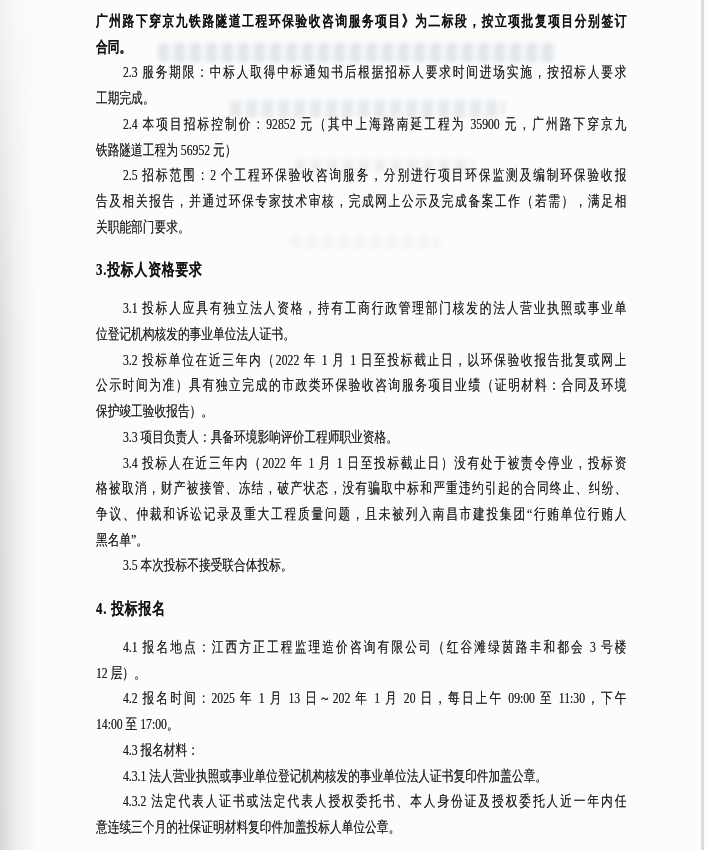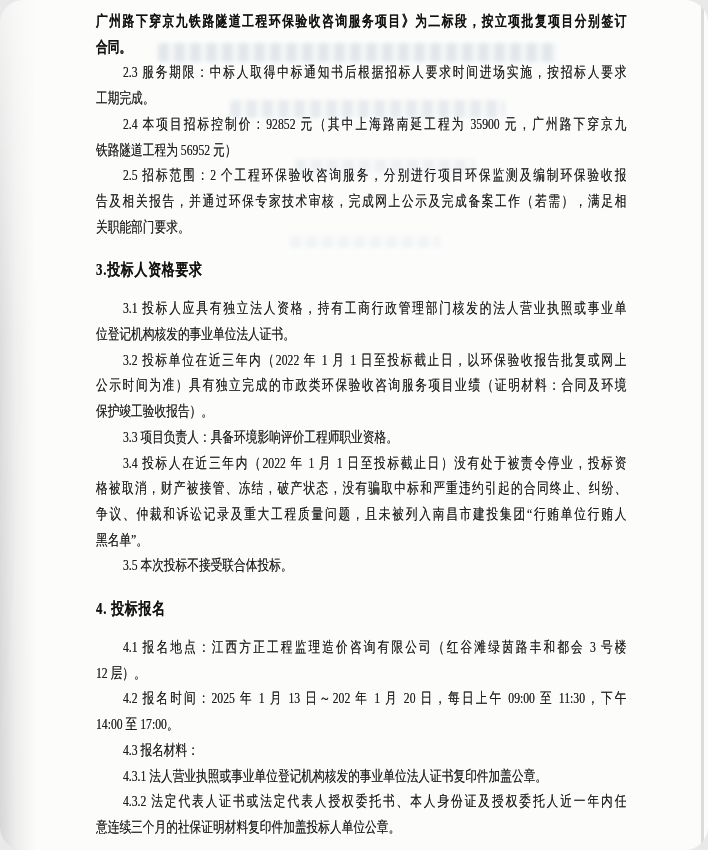--- a/index.html
+++ b/index.html
@@ -6,21 +6,20 @@
   body{
     width:708px;height:850px;
     font-family:"Liberation Serif","DejaVu Serif",serif;
     background:#e9e9e9;
   }
   .page{
     position:relative;
     width:708px;height:850px;
     background:#fcfcfb;
     overflow:hidden;
-    border-radius:23px;
   }
   
   .edge-left{
     position:absolute;left:0;top:0;bottom:0;width:36px;
     background:linear-gradient(90deg, rgba(60,65,70,0.20), rgba(60,65,70,0.08) 45%, rgba(60,65,70,0) 100%);
     -webkit-mask-image:linear-gradient(180deg, rgba(0,0,0,0.25), rgba(0,0,0,0.85) 40%, rgba(0,0,0,1));
             mask-image:linear-gradient(180deg, rgba(0,0,0,0.25), rgba(0,0,0,0.85) 40%, rgba(0,0,0,1));
   }
   .edge-right{
     position:absolute;right:4px;top:0;bottom:0;width:3px;

